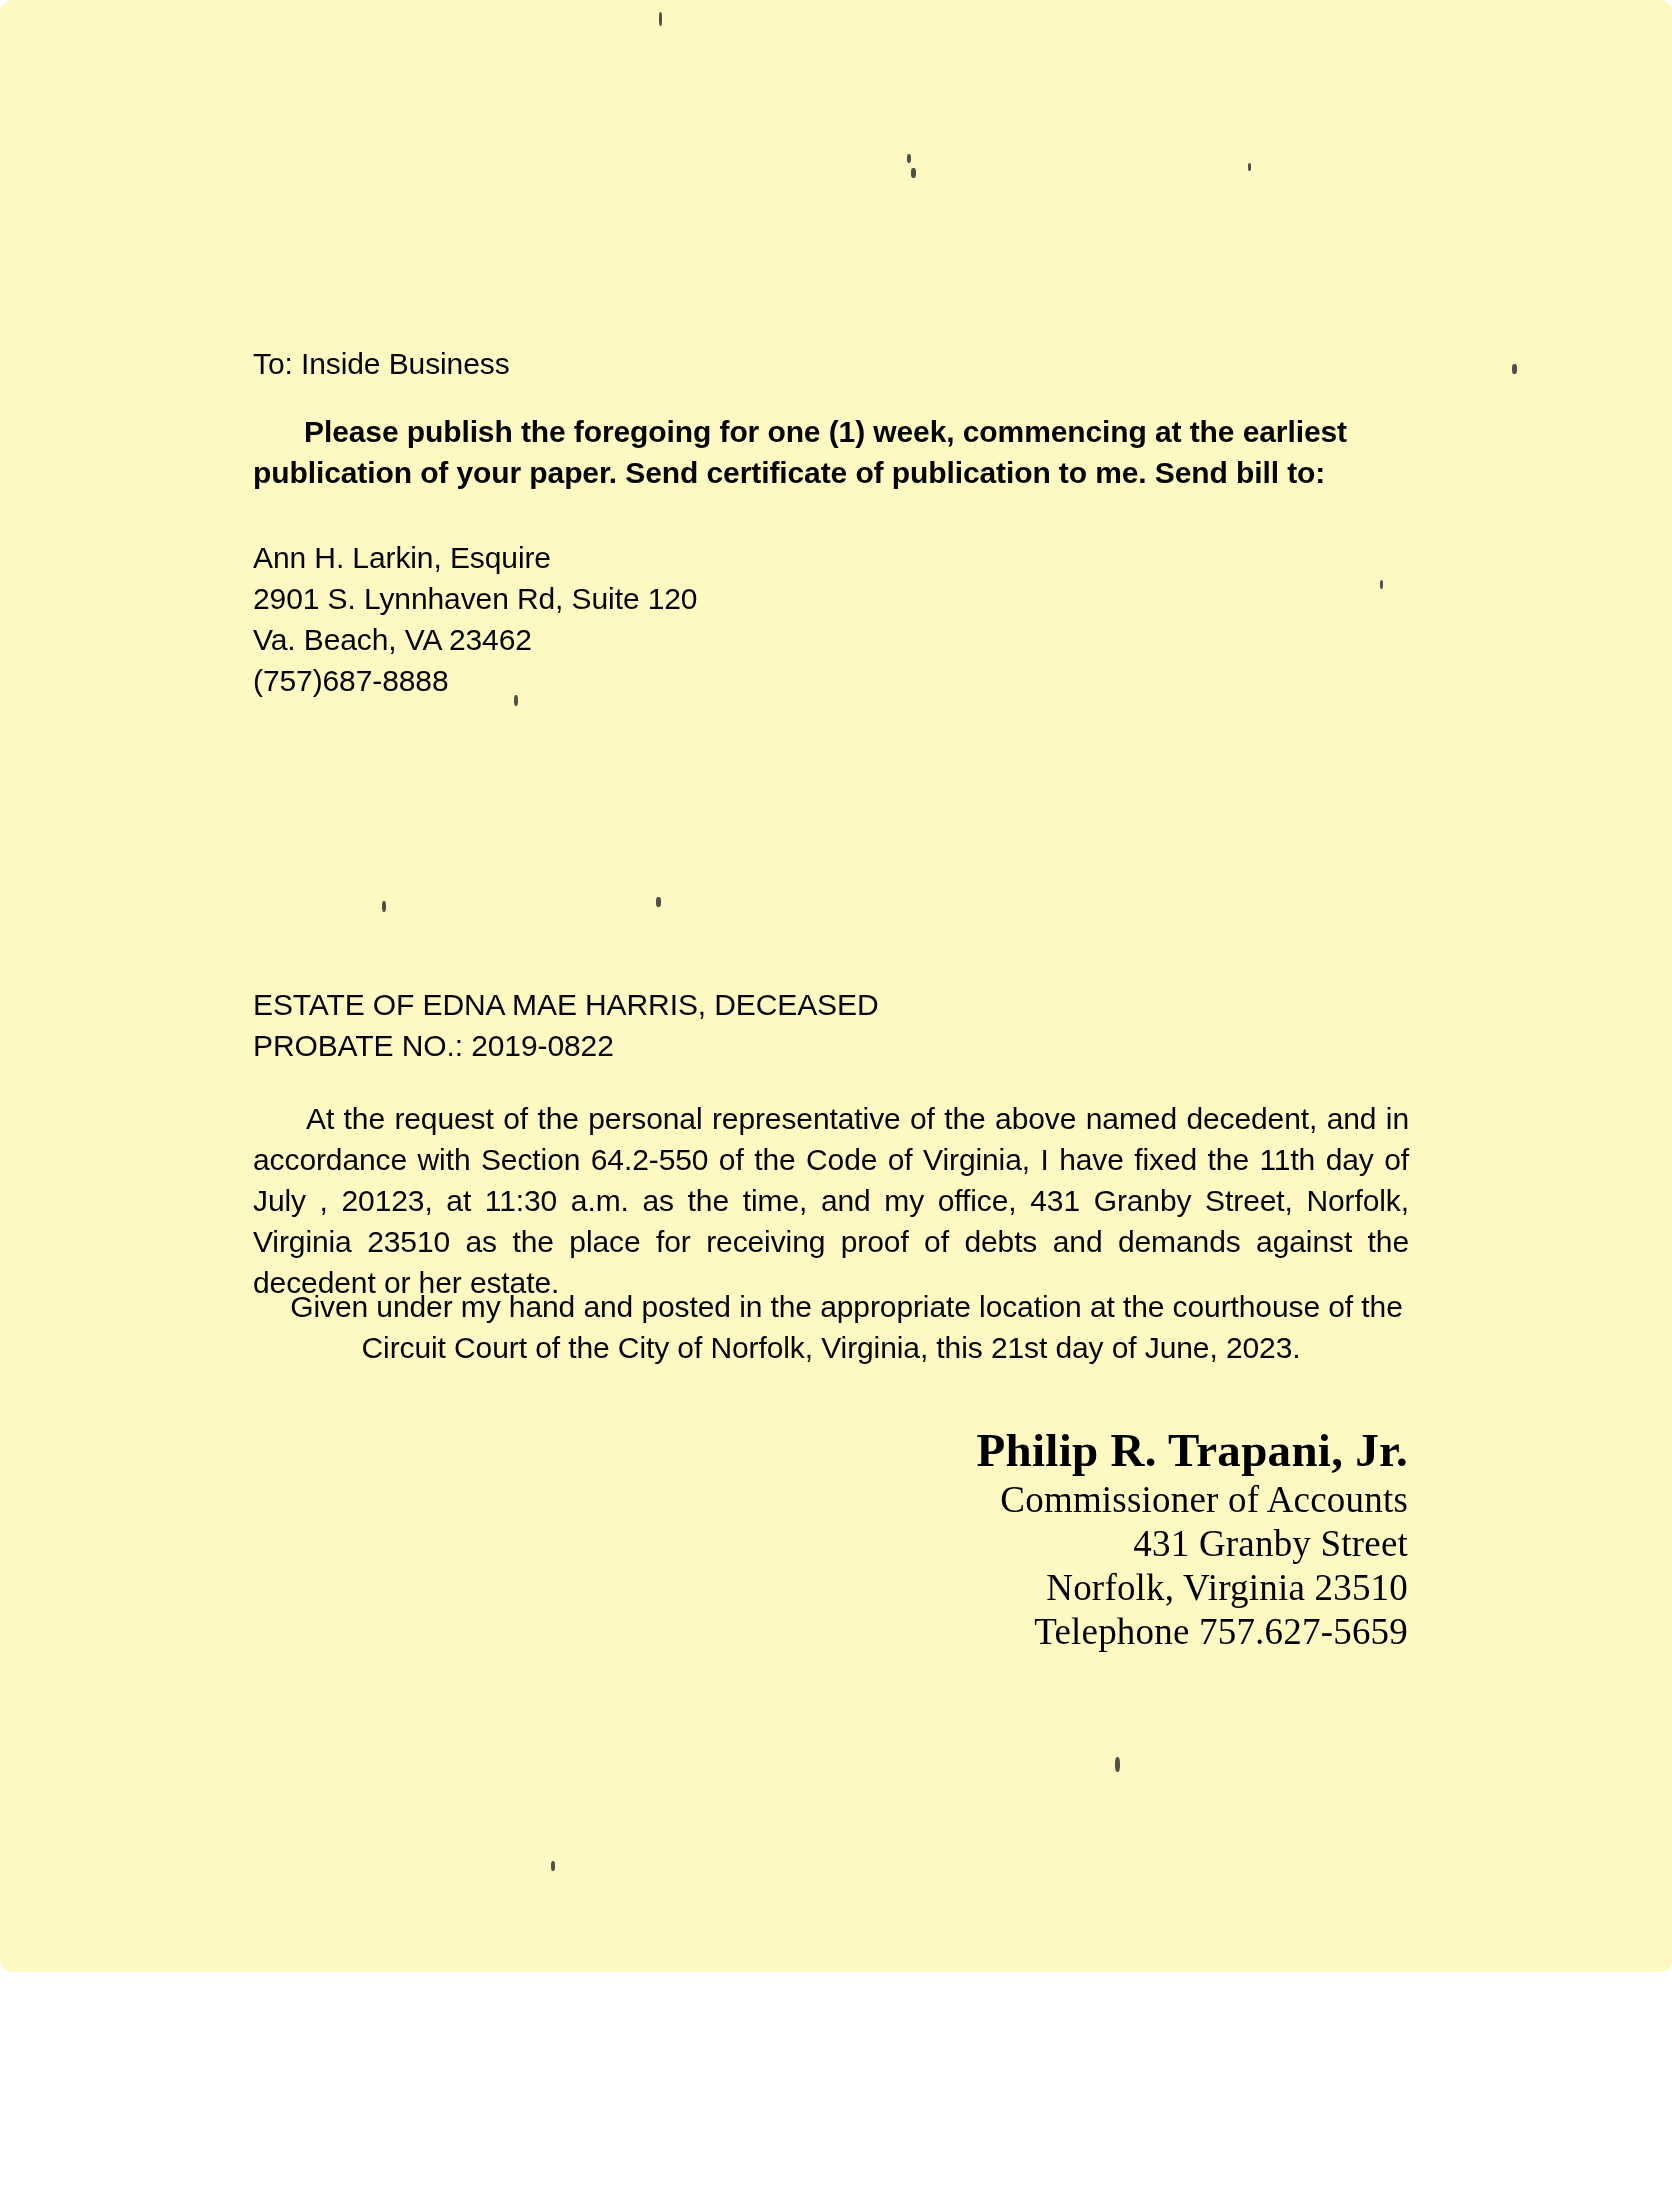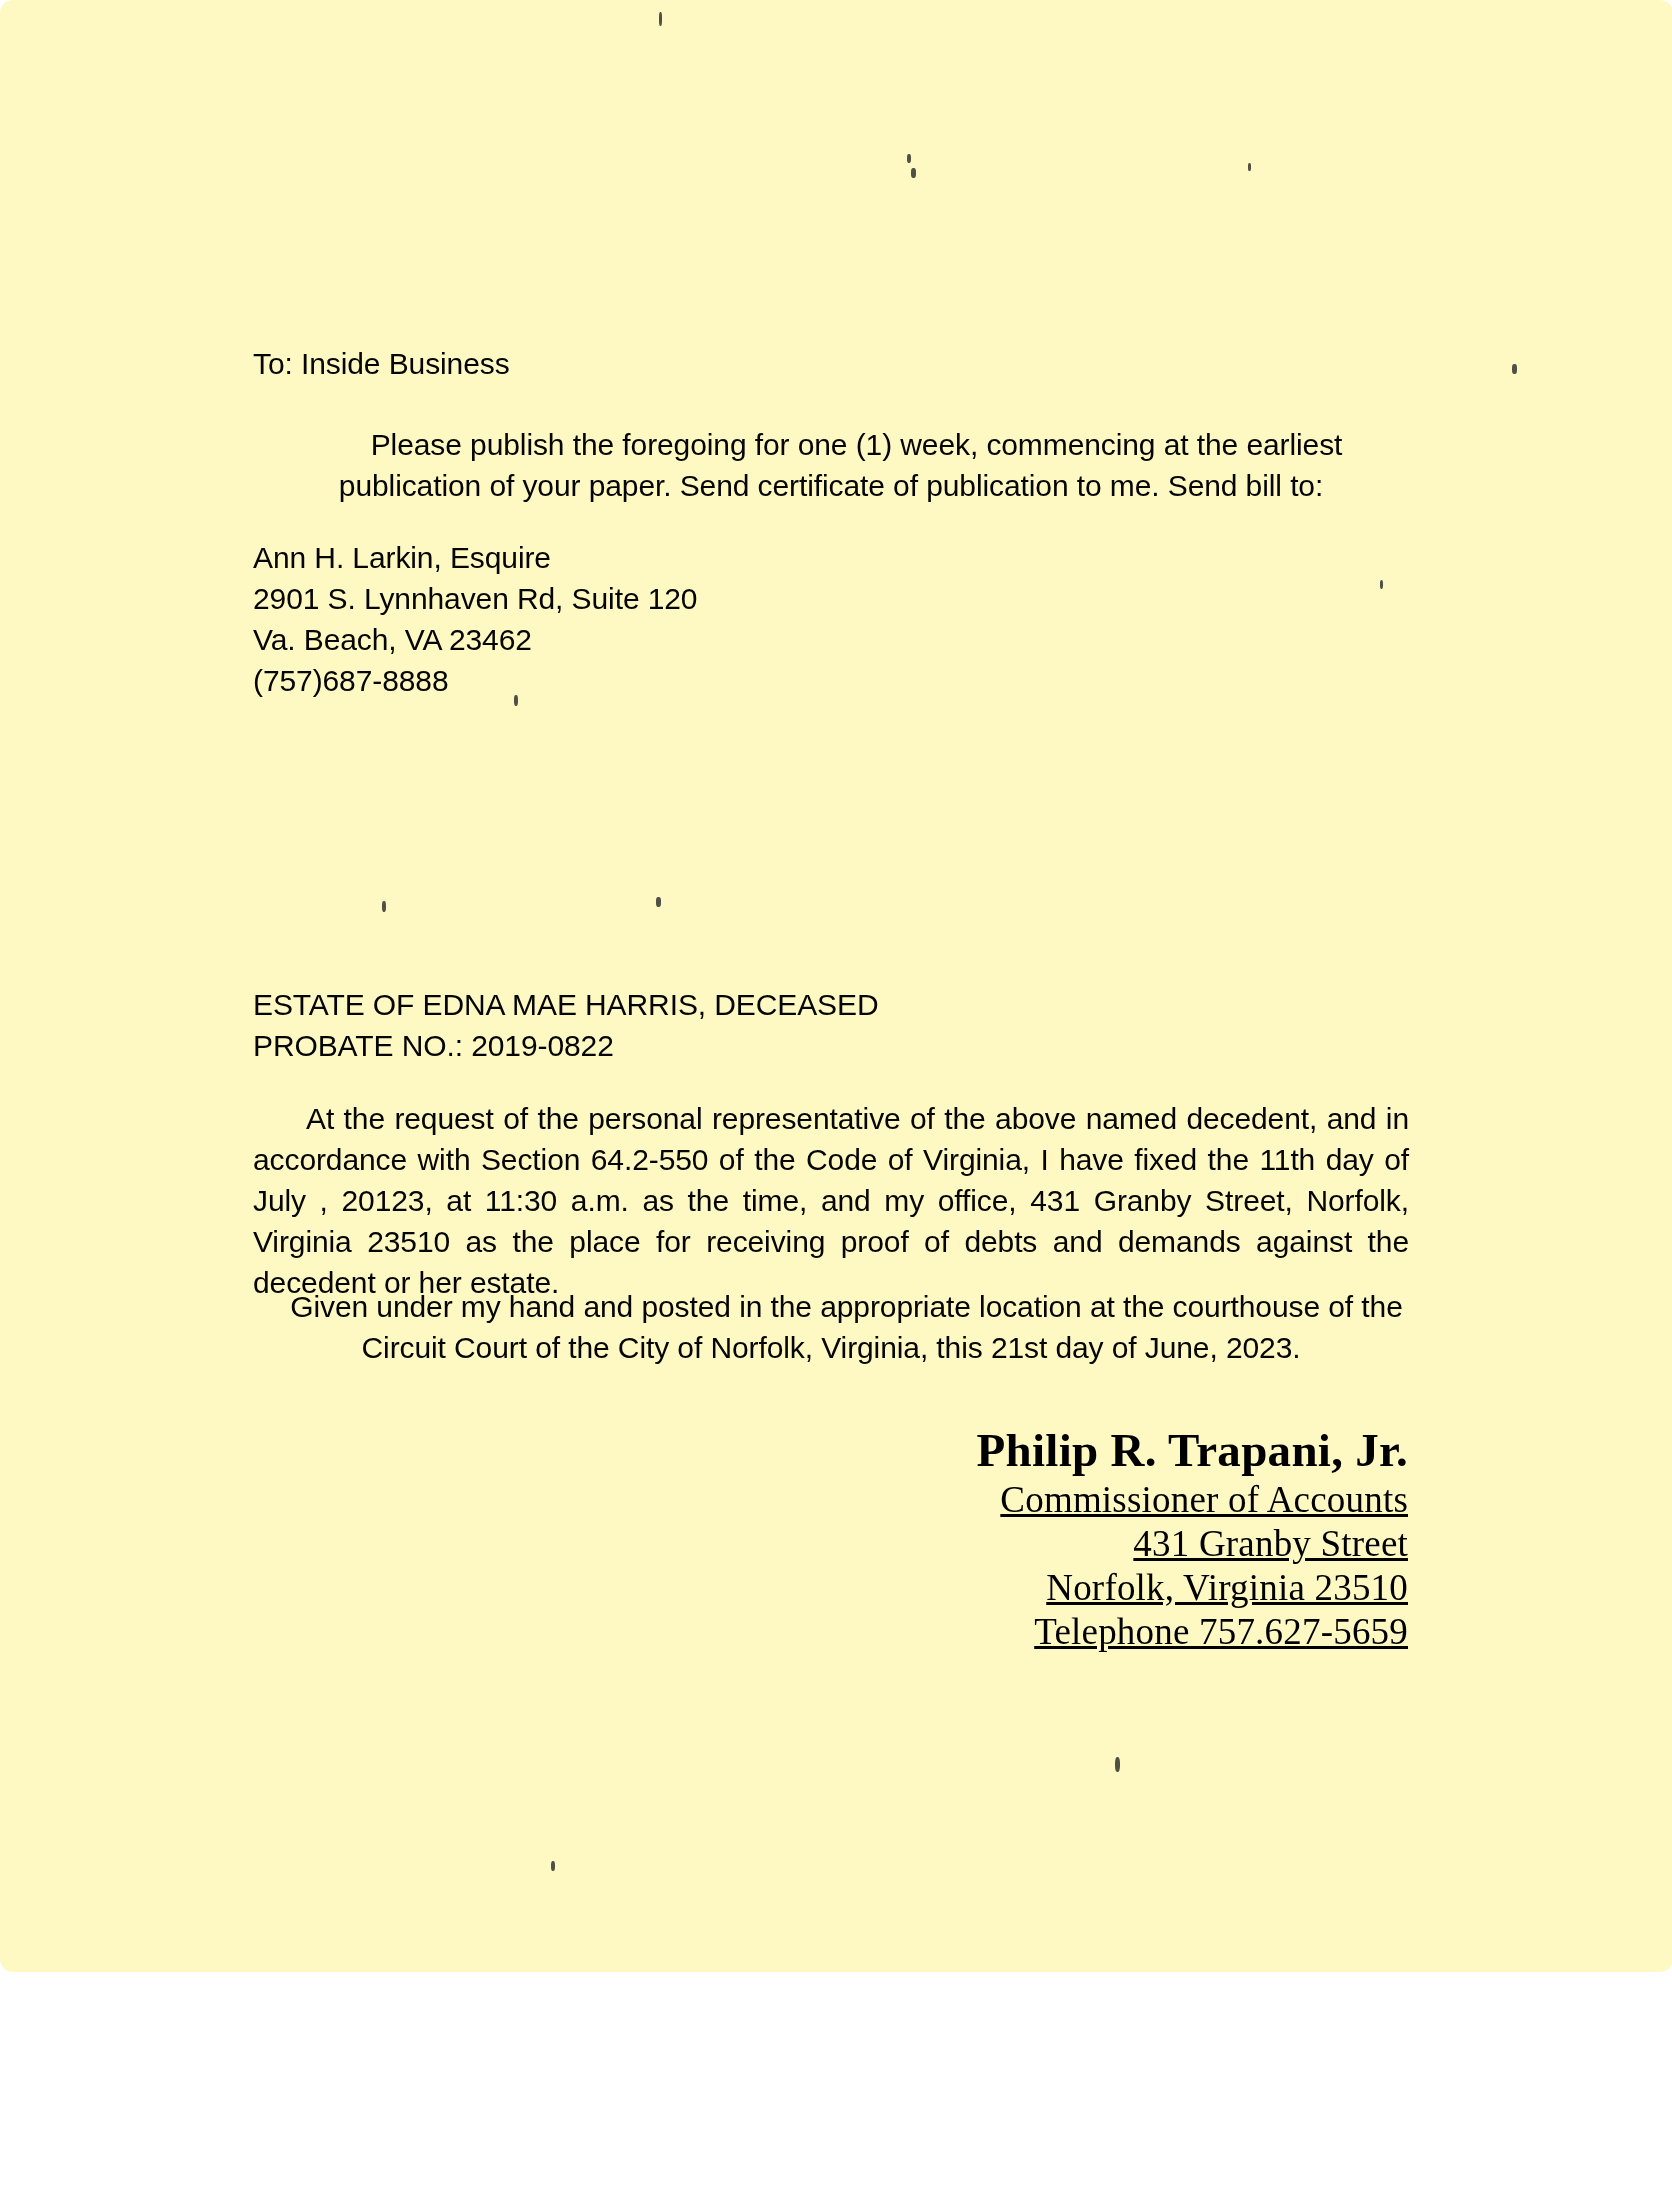--- a/index.html
+++ b/index.html
@@ -46,22 +46,23 @@
     color: #050505;
   }
 
   
   #to-line {
     top: 343px;
   }
 
   
   #publish-paragraph {
-    top: 424px;
-    text-align: center;
+    top: 411px;
+    text-align: left;
+    font-weight: bold;
   }
   #publish-paragraph .indent {
     display: inline-block;
     width: 51px;
   }
 
   
   #sender-address {
     top: 537px;
   }
@@ -113,21 +114,20 @@
     white-space: nowrap;
   }
 
   #signature-block .sig-line {
     font-family: "Liberation Serif", serif;
     font-weight: 400;
     font-size: 37px;
     line-height: 44px;
     letter-spacing: 0.2px;
     white-space: nowrap;
-    text-decoration: underline;
   }
 </style>
 </head>
 <body>
 
 <div class="page">
 
   <div class="speck" style="left:659px; top:12px; width:3.4px; height:13.7px;"></div>
   <div class="speck" style="left:907px; top:154px; width:4.3px; height:8.6px;"></div>
   <div class="speck" style="left:1248px; top:163px; width:3.4px; height:7.7px;"></div>

